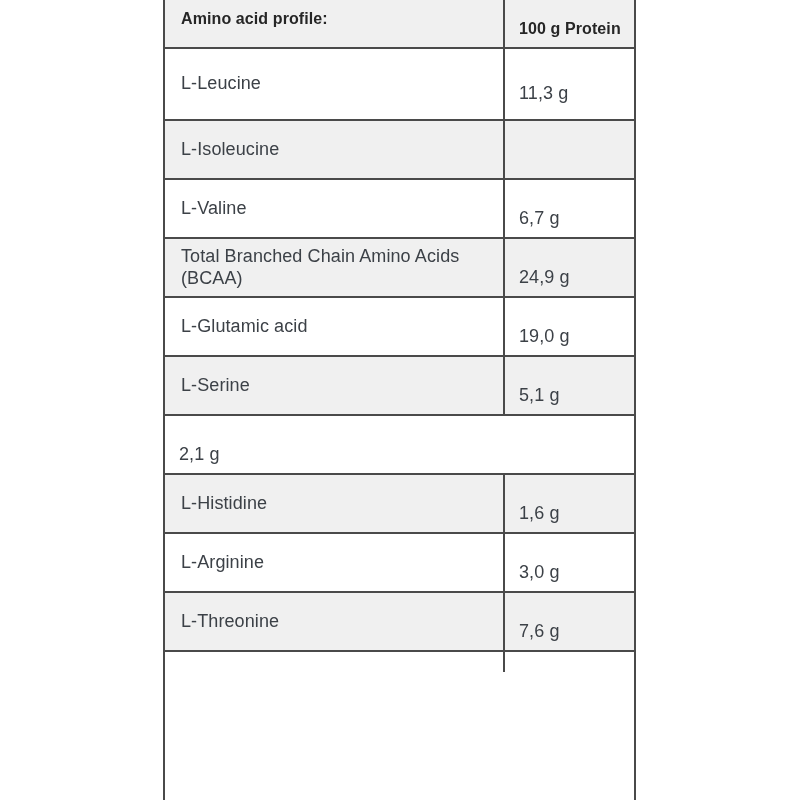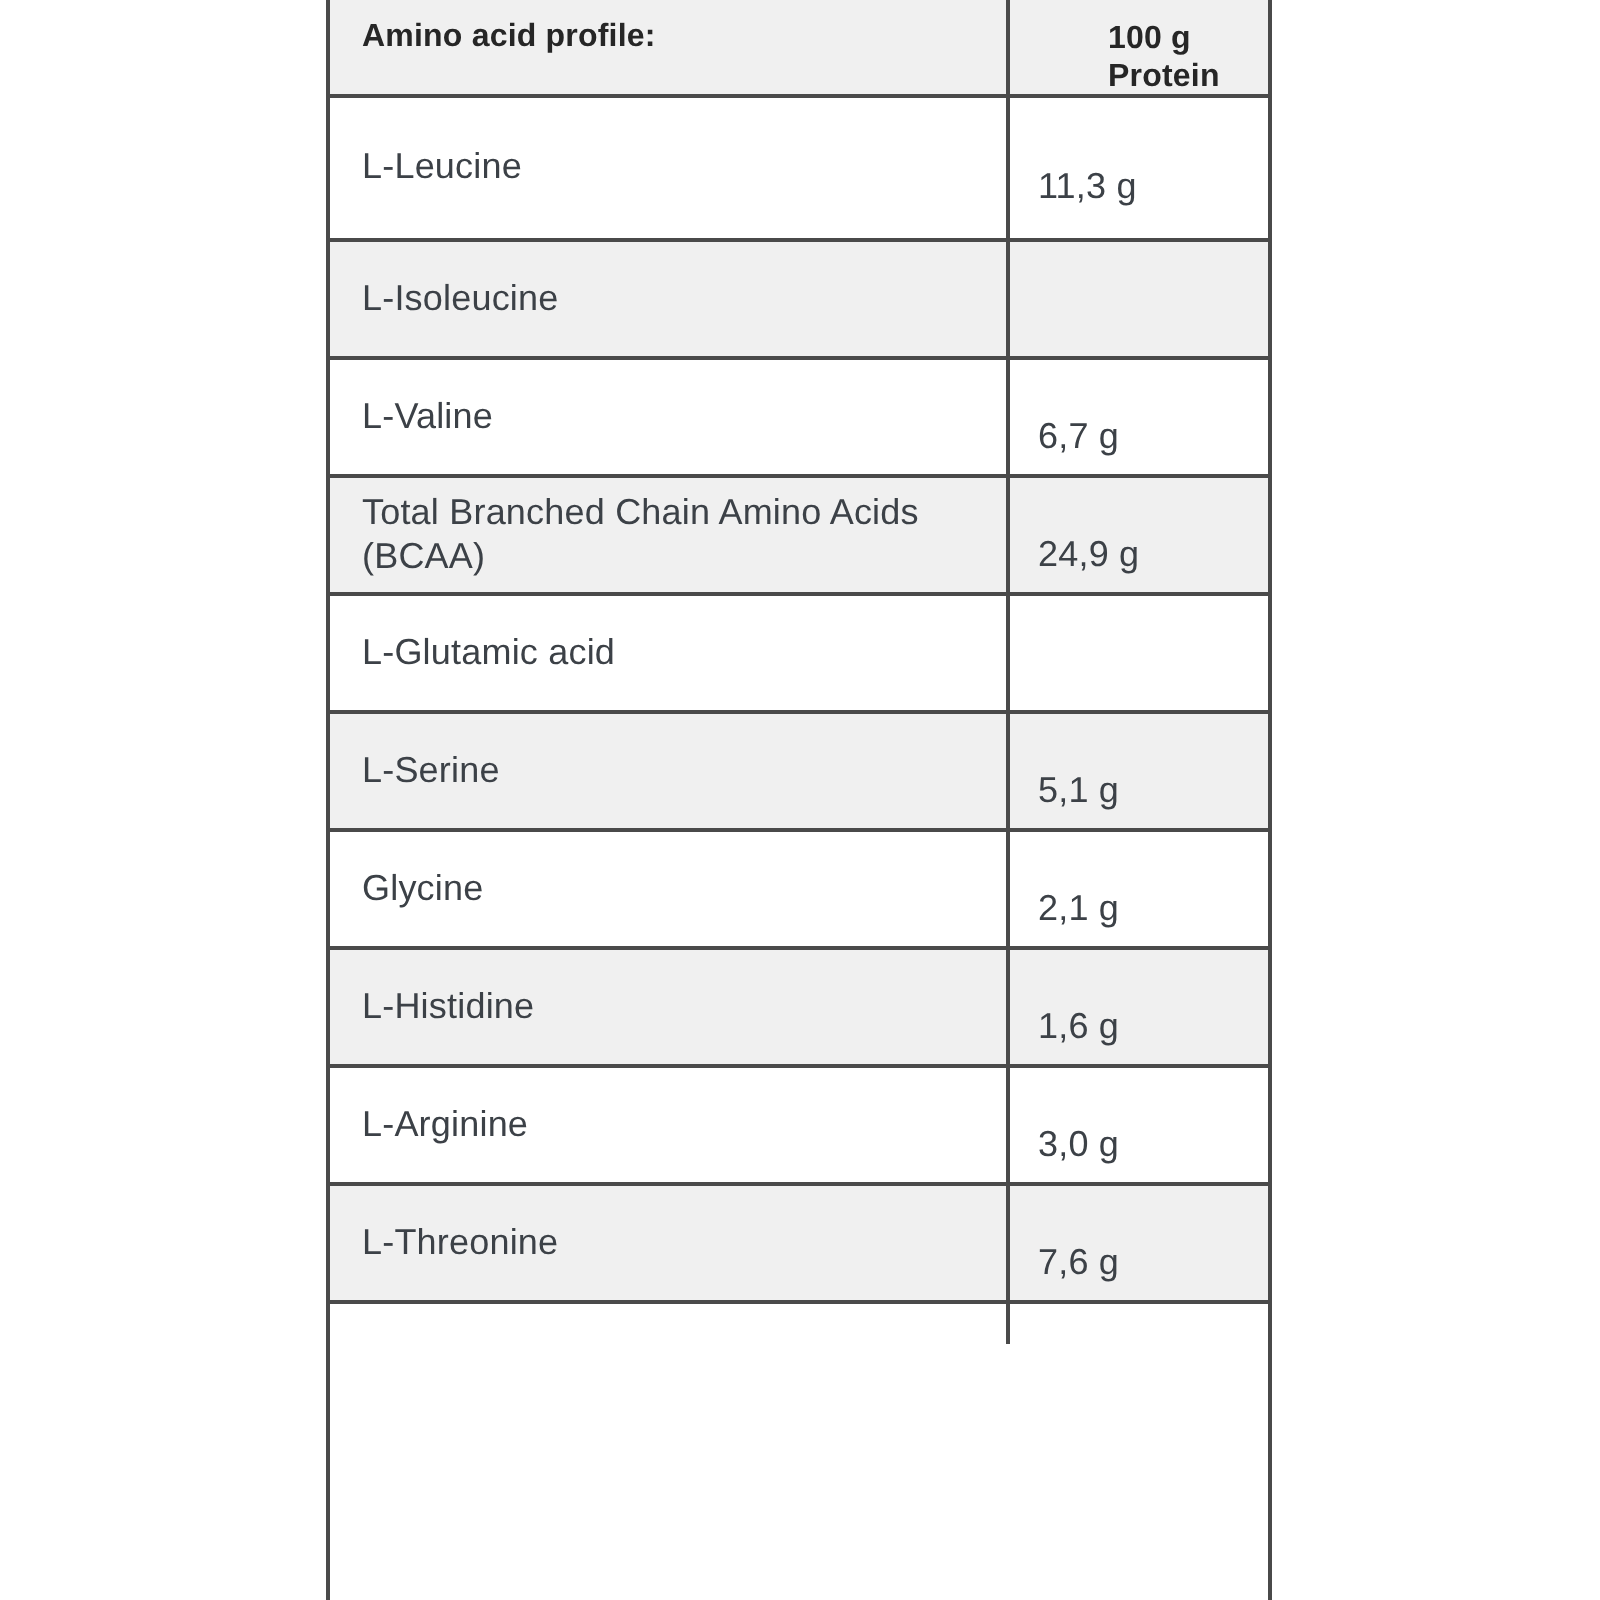--- a/index.html
+++ b/index.html
@@ -34,21 +34,21 @@
     flex-direction: column;
   }
   .trow {
     display: flex;
     flex-direction: row;
     border-top: 2px solid var(--border);
     background: var(--row-bg);
     flex: 0 0 auto;
   }
   .trow:nth-child(odd) { background: var(--alt-row-bg); }
-  .trow.thead { border-top: none; height: 47px; gap: 35px; }
+  .trow.thead { border-top: none; height: 47px; }
   .trow.first-data { height: 72px; }
   .trow.data { height: 59px; }
   .trow.partial { height: 22px; }
   .cell {
     display: flex;
     align-items: center;
     color: var(--body-text);
     font-size: 18px;
     line-height: 1.2;
     letter-spacing: 0.1px;
@@ -98,29 +98,29 @@
     </div>
 
     <div class="trow data">
       <div class="cell c1">Total Branched Chain Amino Acids (BCAA)</div>
       <div class="cell c2">24,9 g</div>
     </div>
 
 
     <div class="trow data">
       <div class="cell c1">L-Glutamic acid</div>
+      <div class="cell c2">19,0 g</div>
     </div>
 
     <div class="trow data">
       <div class="cell c1">L-Serine</div>
       <div class="cell c2">5,1 g</div>
     </div>
 
     <div class="trow data">
-      <div class="cell c1">Glycine</div>
       <div class="cell c2">2,1 g</div>
     </div>
 
     <div class="trow data">
       <div class="cell c1">L-Histidine</div>
       <div class="cell c2">1,6 g</div>
     </div>
 
     <div class="trow data">
       <div class="cell c1">L-Arginine</div>

